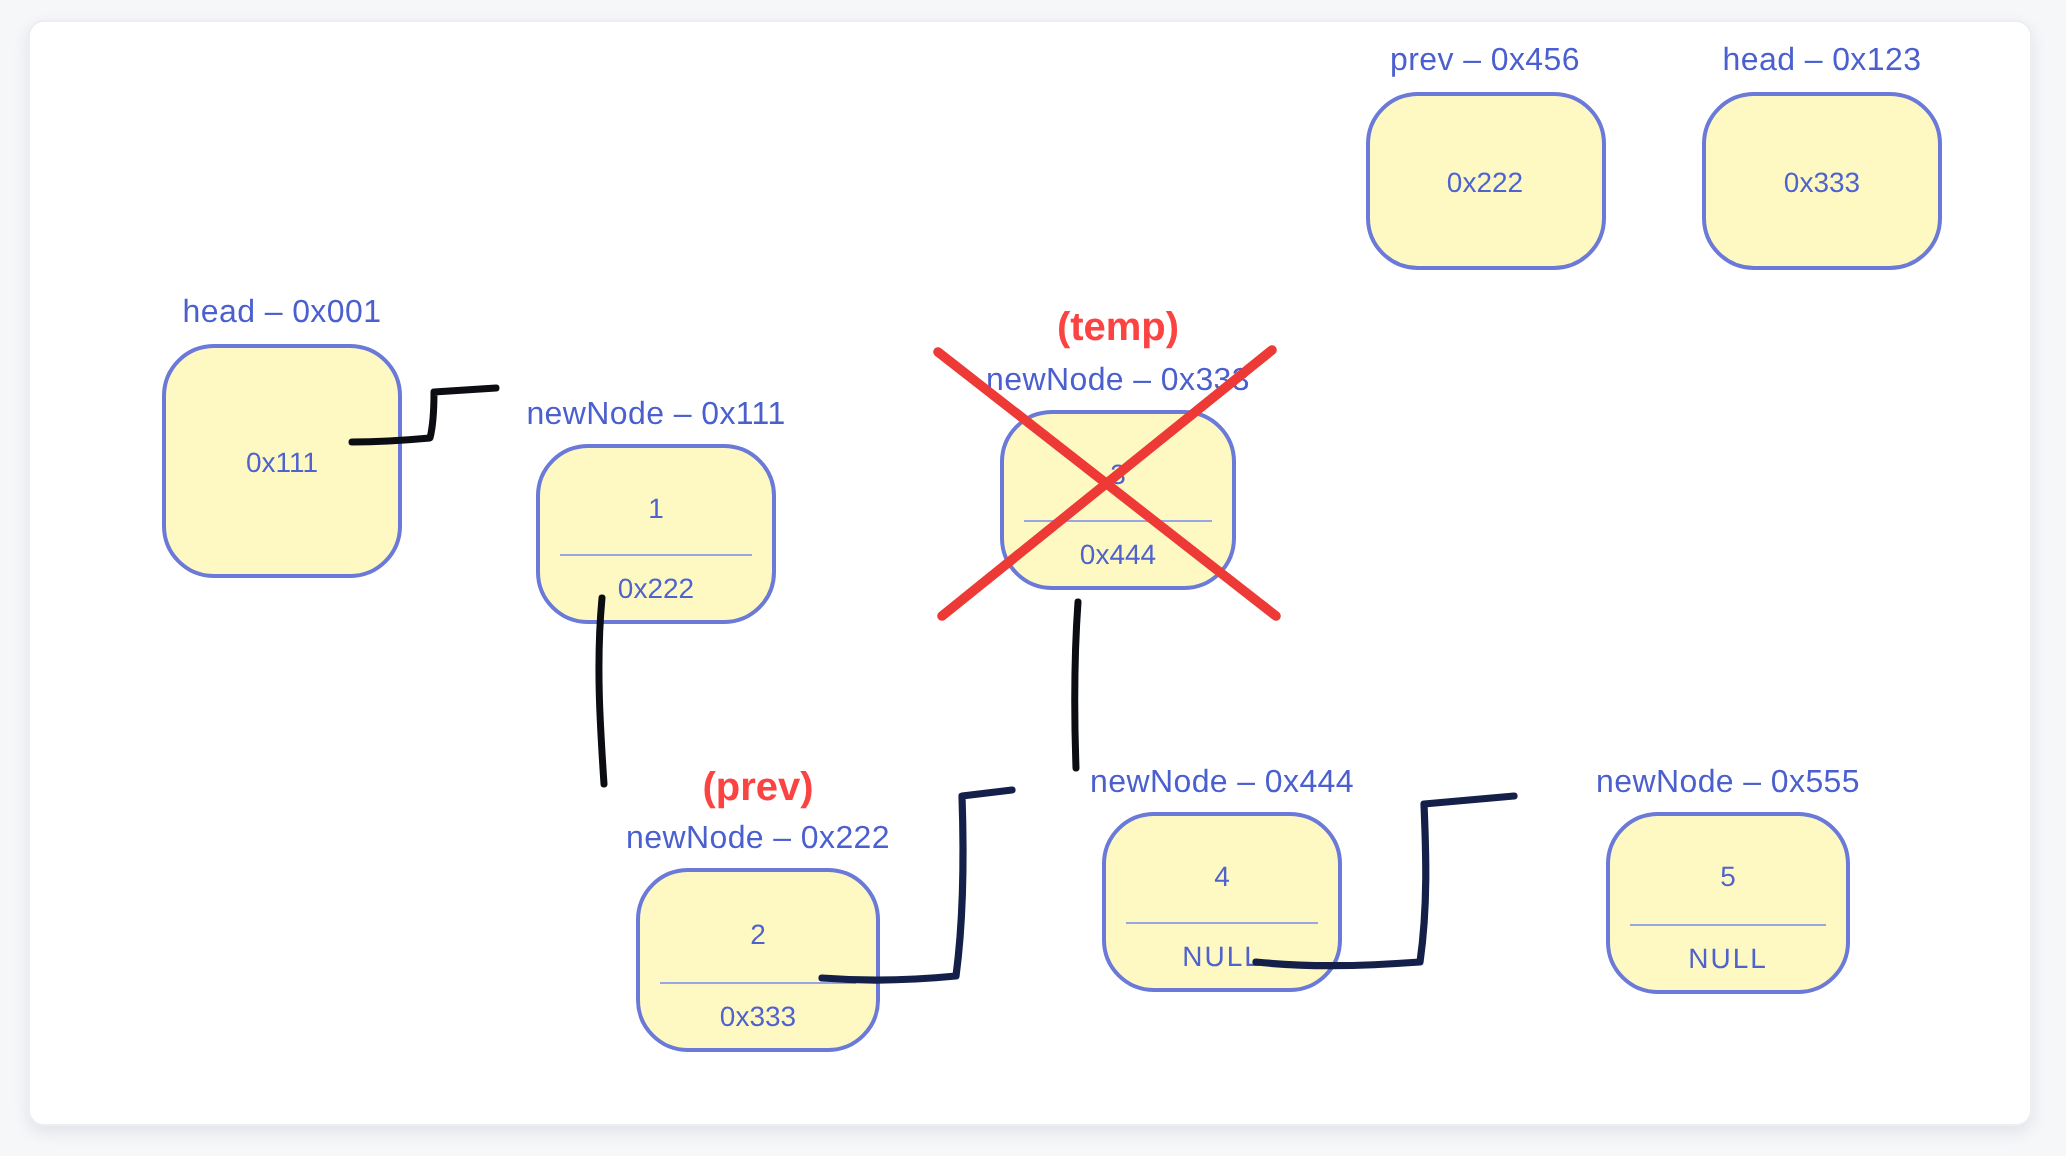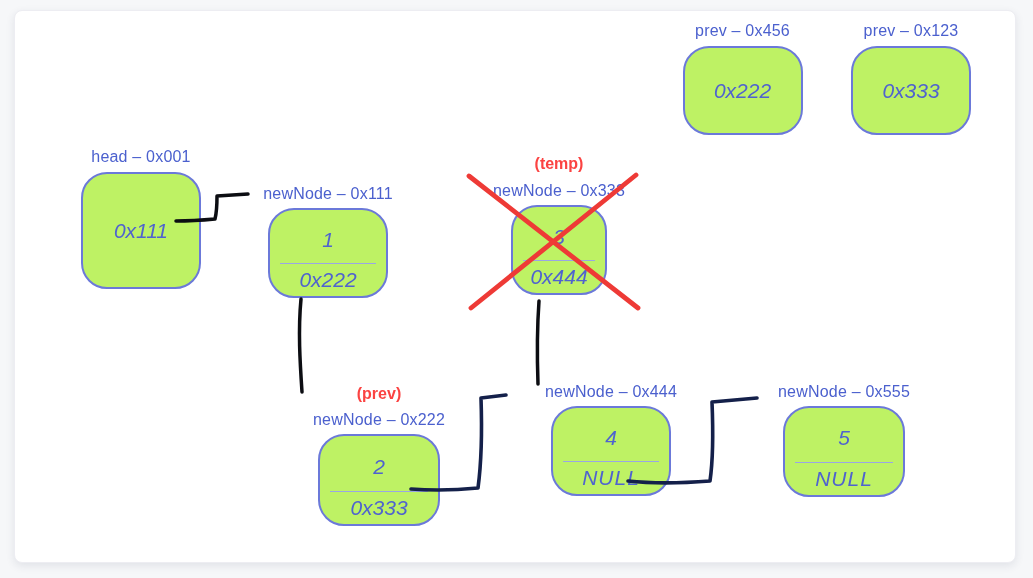--- a/index.html
+++ b/index.html
@@ -25,34 +25,33 @@
   .lbl {
     color: #4b60ce;
     font-size: 16px;
     line-height: 18px;
     white-space: nowrap;
     letter-spacing: 0.2px;
   }
   .ann {
     color: #fb4342;
     font-weight: bold;
-    font-size: 16px;
+    font-size: 20px;
     line-height: 18px;
     white-space: nowrap;
     margin-bottom: 9px;
   }
   .box {
     border: 2px solid #6b79d9;
     border-radius: 26px;
-    background: #bef264;
+    background: #fef9c3;
     display: flex; flex-direction: column;
     align-items: center; justify-content: center;
     color: #4f63cf;
-    font-size: 21px;
-    font-style: italic;
+    font-size: 14px;
   }
   .var-box { width: 120px; height: 89px; margin-top: 6px; }
   .node-box { width: 120px; height: 90px; margin-top: 5px; padding: 0 10px; }
   .node-box .data-val {
     flex: 1; display: flex; align-items: center; justify-content: center;
     width: 100%; padding-top: 6px;
   }
   .node-box .divider {
     width: 100%; height: 0;
     border-top: 1.5px solid #9aa6e4;
@@ -75,46 +74,46 @@
   <div class="card"></div>
 
   <div class="group" style="left:682px; top:22px; width:121px;">
     <div class="lbl">prev – 0x456</div>
     <div class="box var-box">
       <span>0x222</span>
     </div>
   </div>
 
   <div class="group" style="left:851px; top:22px; width:120px;">
-    <div class="lbl">prev – 0x123</div>
+    <div class="lbl">head – 0x123</div>
     <div class="box var-box">
       <span>0x333</span>
     </div>
   </div>
 
   <div class="group" style="left:80px; top:148px; width:122px;justify-content:center;">
     <div class="lbl">head – 0x001</div>
     <div class="box var-box" style="height:117px;">
       <span>0x111</span>
     </div>
   </div>
 
-  <div class="group" style="left:268px; top:185px; width:120px;">
+  <div class="group" style="left:268px; top:199px; width:120px;">
     <div class="lbl">newNode – 0x111</div>
     <div class="box node-box">
       <div class="data-val">1</div>
       <div class="divider"></div>
       <div class="next-val">0x222</div>
     </div>
   </div>
 
   <div class="group" style="left:500px; top:155px; width:118px;">
     <div class="ann">(temp)</div>
     <div class="lbl">newNode – 0x333</div>
-    <div class="box node-box" style="width:96px;">
+    <div class="box node-box" style="width:118px;">
       <div class="data-val">3</div>
       <div class="divider"></div>
       <div class="next-val">0x444</div>
     </div>
   </div>
 
   <div class="group" style="left:318px; top:365px; width:122px;">
     <div class="ann" style="margin-bottom:8px;margin-top:20px;">(prev)</div>
     <div class="lbl">newNode – 0x222</div>
     <div class="box node-box" style="width:122px; height:92px;">
@@ -126,21 +125,21 @@
 
   <div class="group" style="left:527px; top:383px; width:120px;margin-left:24px;">
     <div class="lbl">newNode – 0x444</div>
     <div class="box node-box">
       <div class="data-val">4</div>
       <div class="divider"></div>
       <div class="next-val" style="letter-spacing:1px;">NULL</div>
     </div>
   </div>
 
-  <div class="group" style="left:783px; top:383px; width:122px;">
+  <div class="group" style="left:803px; top:383px; width:122px;">
     <div class="lbl">newNode – 0x555</div>
     <div class="box node-box" style="width:122px; height:91px;">
       <div class="data-val">5</div>
       <div class="divider"></div>
       <div class="next-val" style="letter-spacing:1px;">NULL</div>
     </div>
   </div>
 
   <svg class="overlay" viewBox="0 0 1033 578" fill="none">
 

